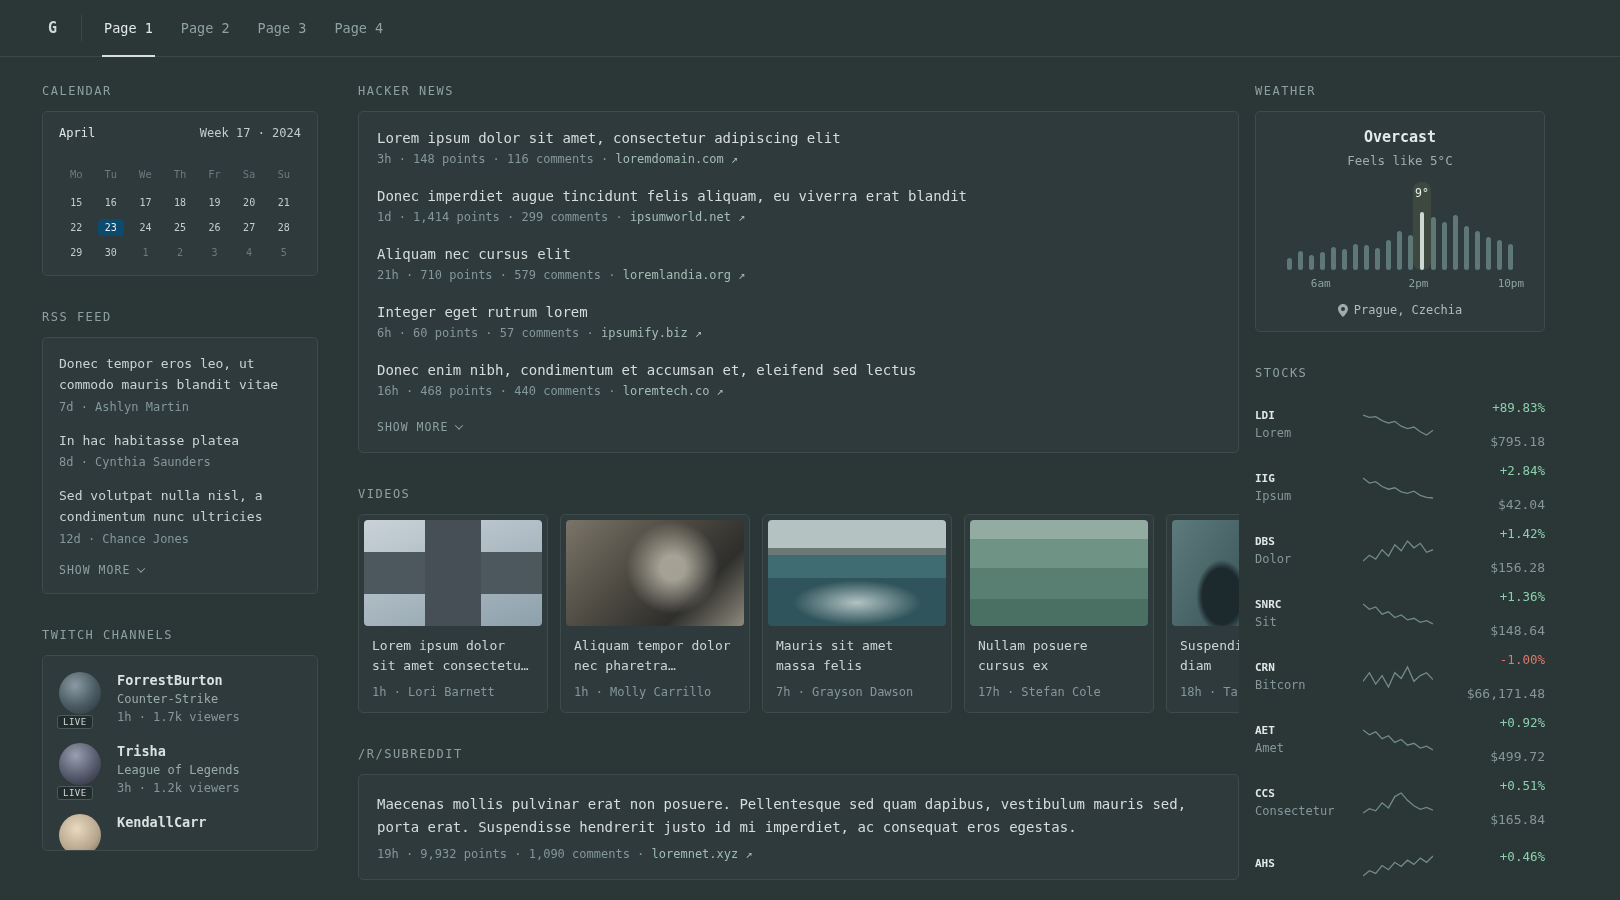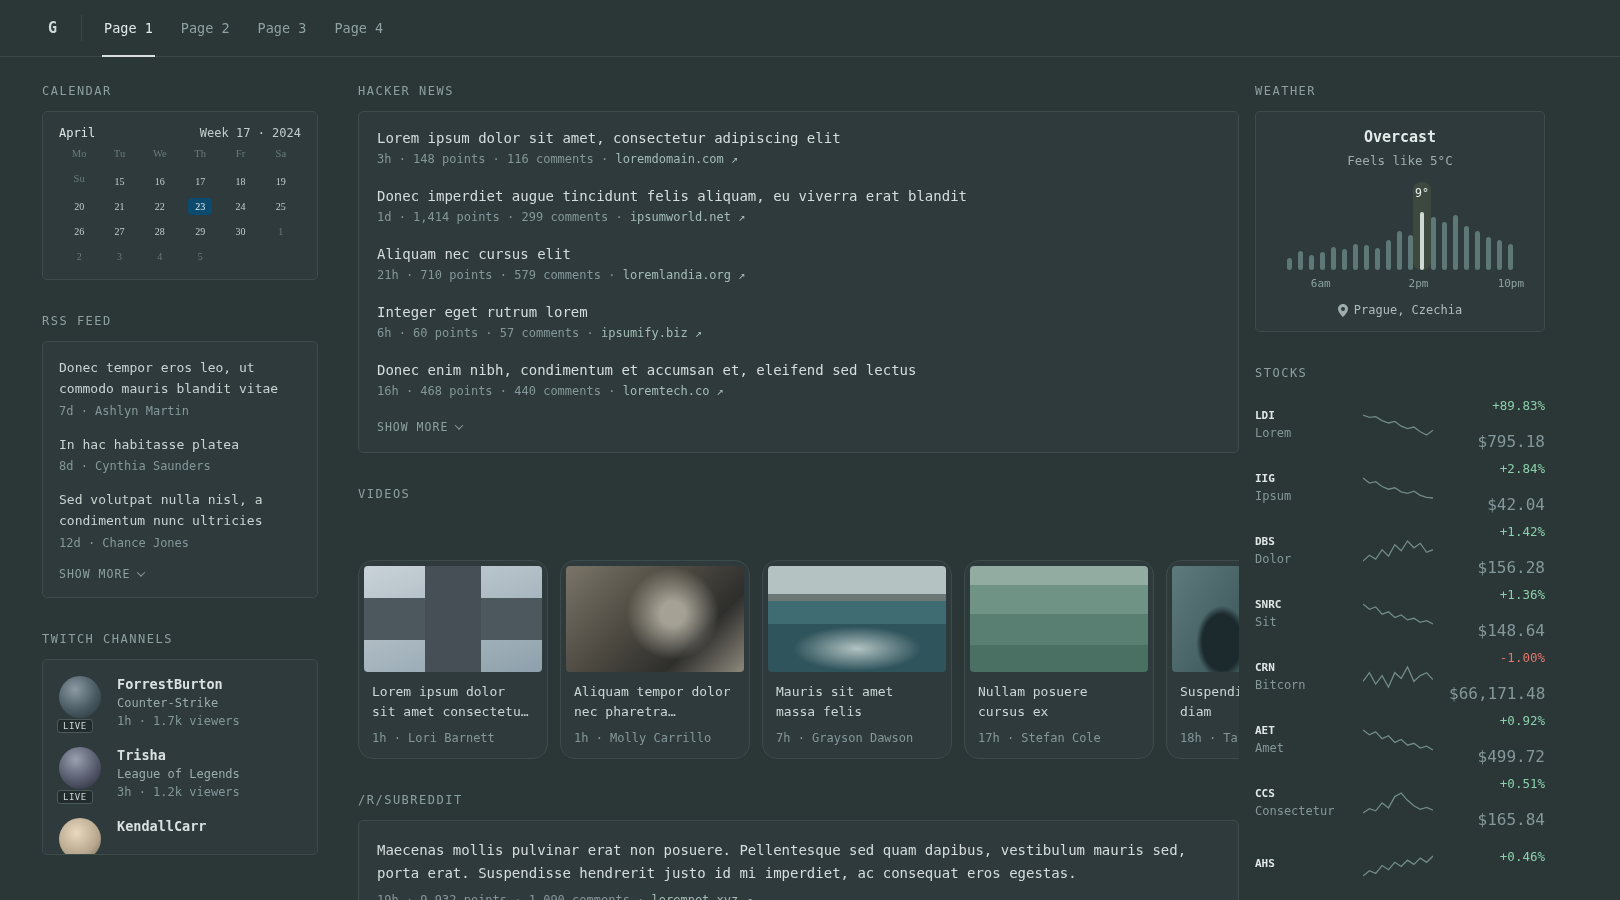--- a/index.html
+++ b/index.html
@@ -27,21 +27,21 @@
   .card { background:#2e3a3b; border:1px solid #3d4b4b; border-radius:5px; }
   .meta { font-size:12px; color:#84979a; margin-top:4px; }
   .link { color:#a3bcb4; cursor:pointer; }
   .show-more { font-size:11.5px; letter-spacing:1px; color:#8da0a0; display:flex; align-items:center; gap:8px; cursor:pointer; }
   .chev { width:6px; height:6px; border-right:1.5px solid currentColor; border-bottom:1.5px solid currentColor; transform:rotate(45deg) translate(-1px,-1px); display:inline-block; }
   
   .cal { padding:14px 16px 10px; }
   .cal-head { display:flex; justify-content:space-between; align-items:baseline; }
   .cal-month { font-size:12px; color:#e0e7e6; }
   .cal-week { font-size:12px; color:#c2cdcc; }
-  .cal-grid { display:grid; grid-template-columns:repeat(6,1fr); margin-top:4px;font-family:Liberation Serif, serif; }
+  .cal-grid { display:grid; grid-template-columns:repeat(7,1fr); margin-top:24px; }
   .cal-dow { font-size:10.5px; color:#697c7d; text-align:center; padding:4px 0 10px; }
   .cal-day { font-size:10px; color:#c3cecd; text-align:center; padding:7px 0; }
   .cal-day.other span { color:#697c7d; }
   .cal-day.selected span { background:#0c4a6e; border-radius:4px; padding:3px 7px; color:#e9efee; }
   
   .rss { padding:16px; }
   .rss-item { margin-bottom:17px; }
   .rss-title { font-size:13px; line-height:1.6; color:#c9d3d2; cursor:pointer; }
   .rss .show-more { margin-top:2px; }
   
@@ -55,21 +55,21 @@
   .tw-live { position:absolute; left:-2px; bottom:-5px; background:#222c2d; border:1px solid #4a5a5a; border-radius:3px; font-size:9px; letter-spacing:.5px; color:#cdd7d6; padding:1px 5px; }
   .tw-name { font-size:13.5px; font-weight:bold; color:#dae1e0; cursor:pointer; }
   .tw-game { font-size:12px; color:#9aabab; margin-top:4px; }
   
   .hn { padding:18px; }
   .hn-item { margin-bottom:22px; }
   .hn-title { font-size:14px; color:#d6dddc; cursor:pointer; }
   .hn-item .meta { margin-top:6px; }
   
   .videos-row { display:flex; gap:12px; overflow:hidden; }
-  .video-card { width:190px; flex:none; background:#2e3a3b; border:1px solid #3d4b4b; border-radius:15px; padding:5px; cursor:pointer;margin-top:46px; }
+  .video-card { width:190px; flex:none; background:#2e3a3b; border:1px solid #3d4b4b; border-radius:5px; padding:5px; cursor:pointer; }
   .thumb { height:106px; border-radius:4px; }
   .th1 { background:
     linear-gradient(to right, rgba(0,0,0,0) 0 34%, #454f55 34% 66%, rgba(0,0,0,0) 66%),
     linear-gradient(to bottom, rgba(0,0,0,0) 0 30%, #4d585e 30% 70%, rgba(0,0,0,0) 70%),
     linear-gradient(160deg,#c9d2d8,#8da0ab); }
   .th2 { background:
     radial-gradient(circle at 60% 45%, rgba(190,186,172,.8) 0 10%, rgba(0,0,0,0) 38%),
     linear-gradient(135deg,#7a7468 0%,#4a473f 45%,#2e2e2c 72%,#8d897c 100%); }
   .th3 { background:
     radial-gradient(ellipse 60% 35% at 50% 78%, rgba(222,232,230,.75), rgba(0,0,0,0) 60%),
@@ -101,21 +101,21 @@
   .w-loc { display:flex; align-items:center; justify-content:center; gap:6px; margin-top:12px; font-size:12px; color:#aebcbb; }
   
   .stock-row { display:flex; align-items:center; height:63px; cursor:pointer; }
   .stock-left { width:92px; }
   .stock-sym { font-size:11px; font-weight:bold; color:#e0e7e6; }
   .stock-name { font-size:12px; color:#84979a; margin-top:4px; }
   .stock-spark { flex:1; display:flex; justify-content:center; }
   .stock-right { width:96px; text-align:right; }
   .stock-chg { font-size:12.5px; }
   .pos { color:#8bd0ac; } .neg { color:#e0776a; }
-  .stock-price { font-size:16px; color:#84979a; margin-top:19px;text-align:right; }
+  .stock-price { font-size:13px; color:#84979a; margin-top:19px;text-align:right; }
 </style>
 </head>
 <body>
 
 <div class="header">
   <div class="logo">G</div>
   <div class="logo-divider"></div>
   <div class="tabs">
     <div class="tab active">Page 1</div>
     <div class="tab">Page 2</div>

